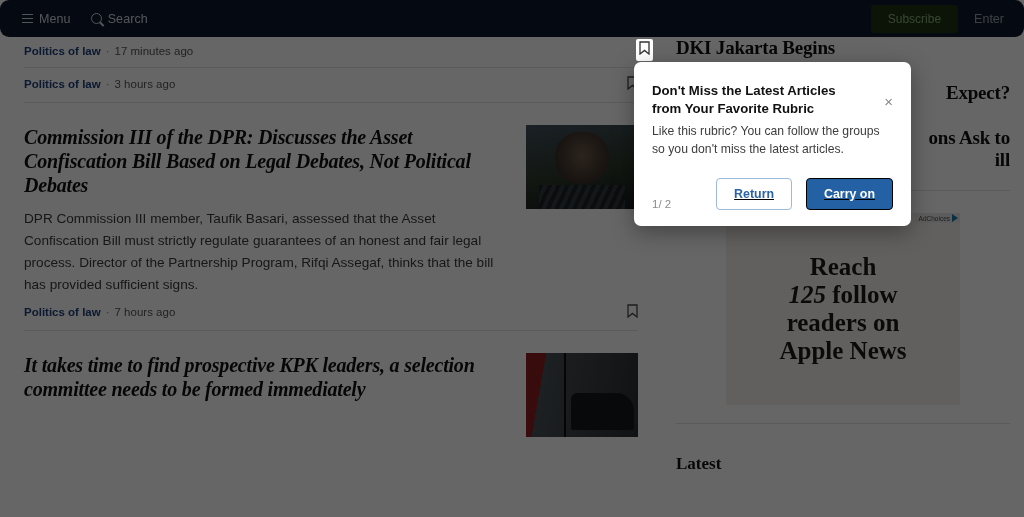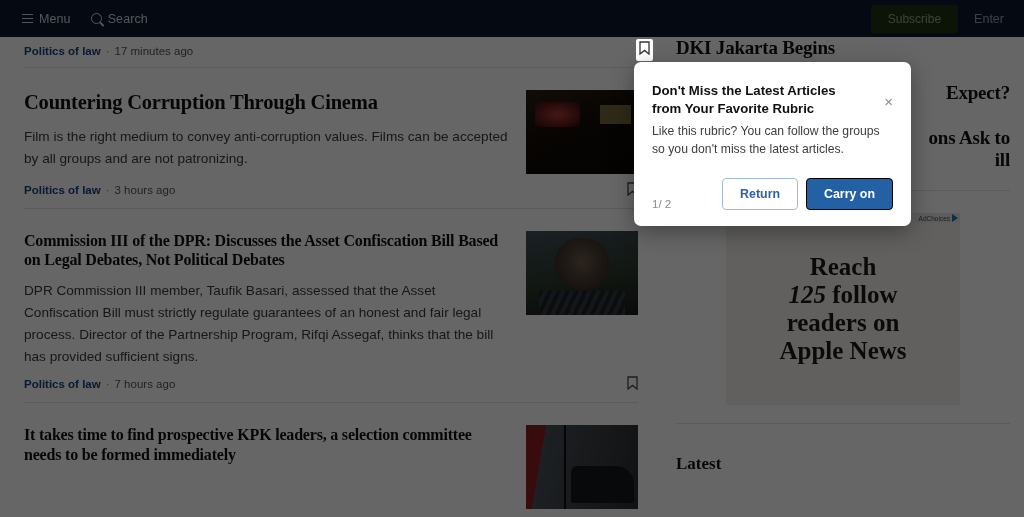--- a/index.html
+++ b/index.html
@@ -16,20 +16,21 @@
     overflow: hidden;
   }
 
   
   .topbar {
     position: absolute; top: 0; left: 0;
     width: 1024px; height: 37px;
     background: #0d1b2e;
     display: flex; align-items: center;
     z-index: 5;
+    border-radius: 9px;
   }
   .nav-left { display: flex; align-items: center; gap: 20px; padding-left: 22px; }
   .nav-item {
     display: flex; align-items: center; gap: 6px;
     color: #cfd6de; font-size: 12.5px; letter-spacing: .1px;
   }
   .hamburger { display: inline-flex; flex-direction: column; gap: 2.5px; width: 11px; }
   .hamburger i { display: block; height: 1.5px; width: 11px; background: #cfd6de; }
   .search-glyph {
     width: 11px; height: 11px; border: 1.5px solid #cfd6de; border-radius: 50%;
@@ -80,21 +81,21 @@
   .article { display: flex; gap: 18px; padding: 22px 0 0 0; }
   .art-text { flex: 1 1 auto; }
   .art-title {
     font-family: "Liberation Serif", serif;
     font-weight: bold;
     font-size: 20.5px;
     line-height: 1.2;
     color: #111;
     letter-spacing: -0.2px;
   }
-  .art-title.two-line { font-size: 16px; }
+  .art-title.two-line { font-size: 20px; font-style: italic; }
   .art-desc {
     font-size: 13.6px;
     line-height: 1.62;
     color: #3a3a3a;
     margin-top: 11px;
   }
   .art-thumb {
     width: 112px; height: 84px;
     flex: 0 0 112px;
     background: #2b2b2b;
@@ -212,21 +213,21 @@
     cursor: pointer; padding: 12px 0 0 6px; background: none; border: none;
   }
   .modal-body {
     font-size: 12.2px; color: #3d3d3d; line-height: 1.45;
     margin-top: 5px; width: 228px;
   }
   .modal-foot {
     display: flex; align-items: flex-end; margin-top: 19px;
   }
   .modal-counter { font-size: 11.5px; color: #8c8c8c; }
-  .modal-btns { margin-left: auto; display: flex; gap: 8px; }
+  .modal-btns { margin-left: auto; display: flex; gap: 14px; text-decoration: underline; }
   .btn {
     font-size: 12.4px; font-weight: bold;
     padding: 8px 17px; border-radius: 4px;
     cursor: pointer;
     font-family: "Liberation Sans", sans-serif;
   }
   .btn-return { background: #fff; color: #2a63a8; border: 1px solid #9dbbd8; }
   .btn-carry { background: #2460a4; color: #fff; border: 1px solid #000000; }
 
   
@@ -245,27 +246,20 @@
     <div class="col-main">
 
       <div class="meta-row">
         <a class="meta-rubric">Politics of law</a>
         <span class="meta-sep">·</span>
         <span class="meta-time">17 minutes ago</span>
       </div>
 
       <div class="divider"></div>
 
-      <div class="article">
-        <div class="art-text">
-          <h2 class="art-title">Countering Corruption Through Cinema</h2>
-          <p class="art-desc">Film is the right medium to convey anti-corruption values. Films can be accepted by all groups and are not patronizing.</p>
-        </div>
-        <div class="art-thumb thumb-a"></div>
-      </div>
 
       <div class="meta-row">
         <a class="meta-rubric">Politics of law</a>
         <span class="meta-sep">·</span>
         <span class="meta-time">3 hours ago</span>
         <span class="bookmark-icon">
           <svg width="11" height="14" viewBox="0 0 11 14">
               <path d="M1 1h9v12l-4.5-3.6L1 13z" fill="none" stroke="#4a4a4a" stroke-width="1.3"></path>
             </svg>
         </span>

